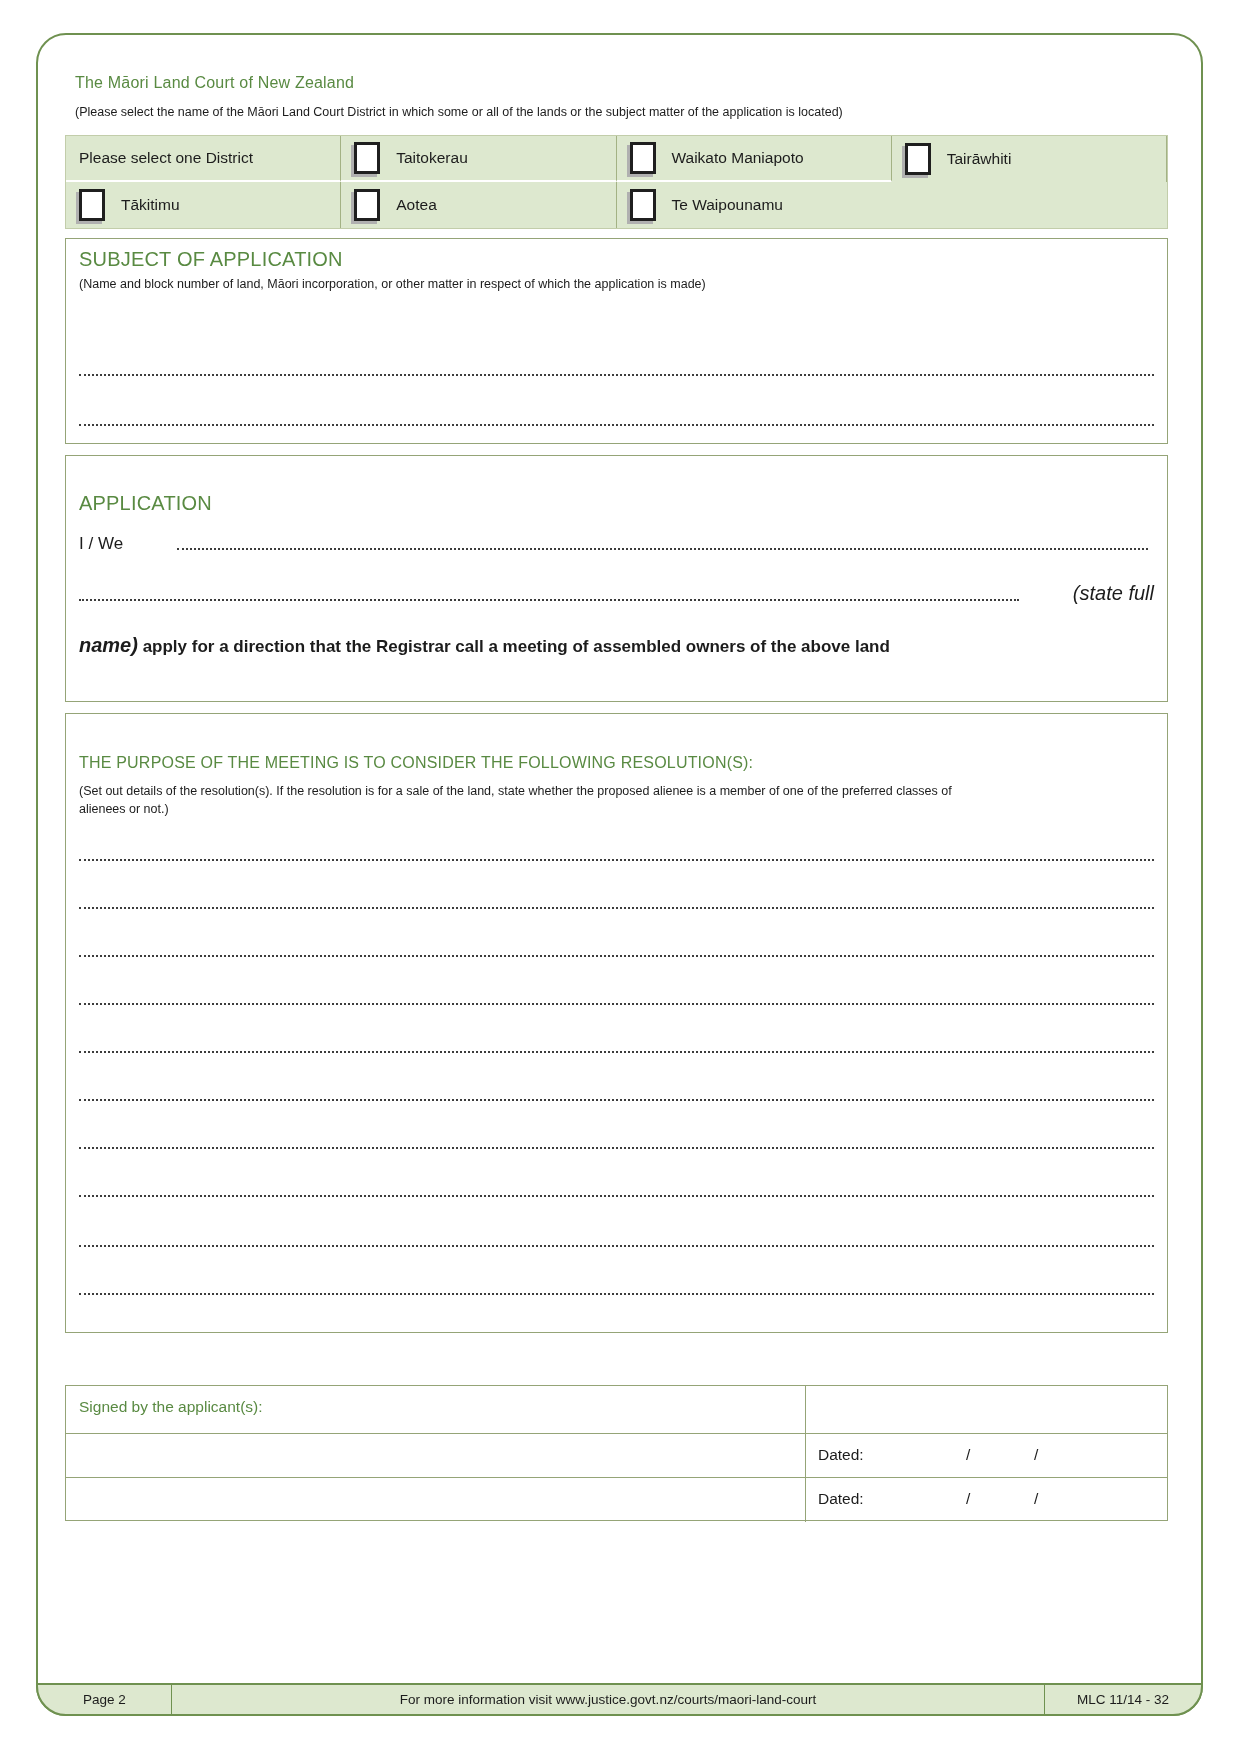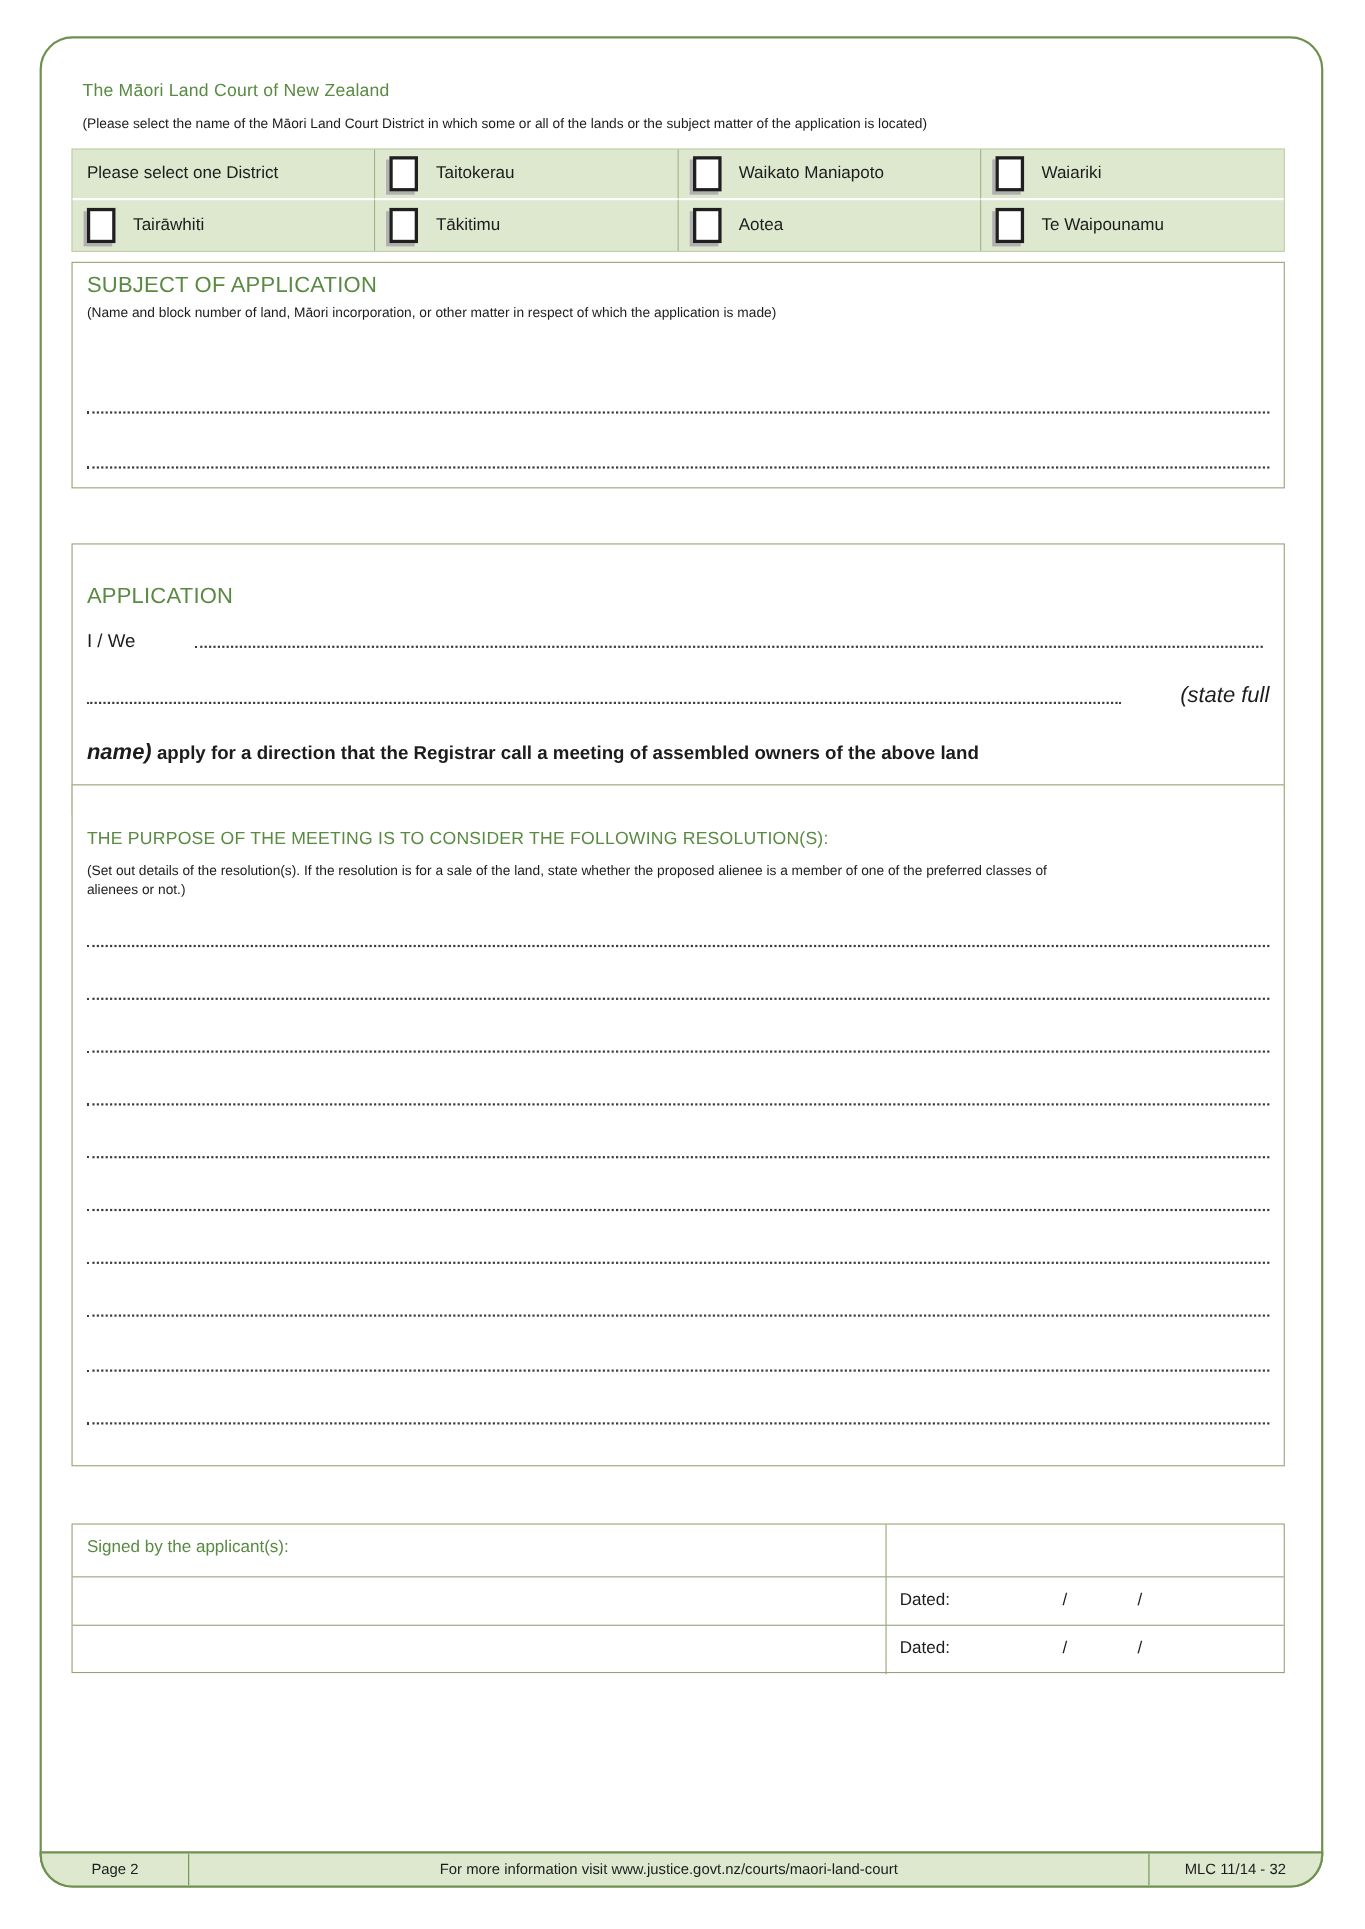--- a/index.html
+++ b/index.html
@@ -44,21 +44,21 @@
     cursor:pointer;
   }
 
   
   .box { position:absolute; border:1px solid #95a477; background:#ffffff; }
   .box-heading { position:absolute; left:13px; font-size:20px; color:#598a42; letter-spacing:0.2px; }
   .box-note { position:absolute; left:13px; font-size:12.5px; line-height:1.45; color:#1c1c1c; }
   .dline { position:absolute; left:13px; right:13px; border-bottom:2px dotted #3c3c3c; }
 
   .subject-box { left:65px; top:238px; width:1103px; height:206px; }
-  .application-box { left:65px; top:455px; width:1103px; height:247px;margin-top:39px; }
+  .application-box { left:65px; top:455px; width:1103px; height:247px; }
   .purpose-box { left:65px; top:713px; width:1103px; height:620px; }
 
   
   .app-row { position:absolute; left:13px; right:13px; display:flex; align-items:flex-end; font-size:17px;gap:48px; }
   .fill { flex:1 1 auto; border-bottom:2px dotted #3c3c3c; margin:0 6px 4px 6px; height:1px; }
   .italic { font-style:italic; font-size:20px; }
   .app-body { position:absolute; left:13px; right:13px; font-size:17px; }
 
   
   .signed-table {
@@ -102,24 +102,20 @@
   <div class="d-cell top">
     <span>Please select one District</span>
   </div>
   <div class="d-cell top">
     <span class="checkbox"></span>
     <span>Taitokerau</span>
   </div>
   <div class="d-cell top">
     <span class="checkbox"></span>
     <span>Waikato Maniapoto</span>
-  </div>
-  <div class="d-cell top last">
-    <span class="checkbox"></span>
-    <span>Waiariki</span>
   </div>
   <div class="d-cell">
     <span class="checkbox"></span>
     <span>Tairāwhiti</span>
   </div>
   <div class="d-cell">
     <span class="checkbox"></span>
     <span>Tākitimu</span>
   </div>
   <div class="d-cell">

